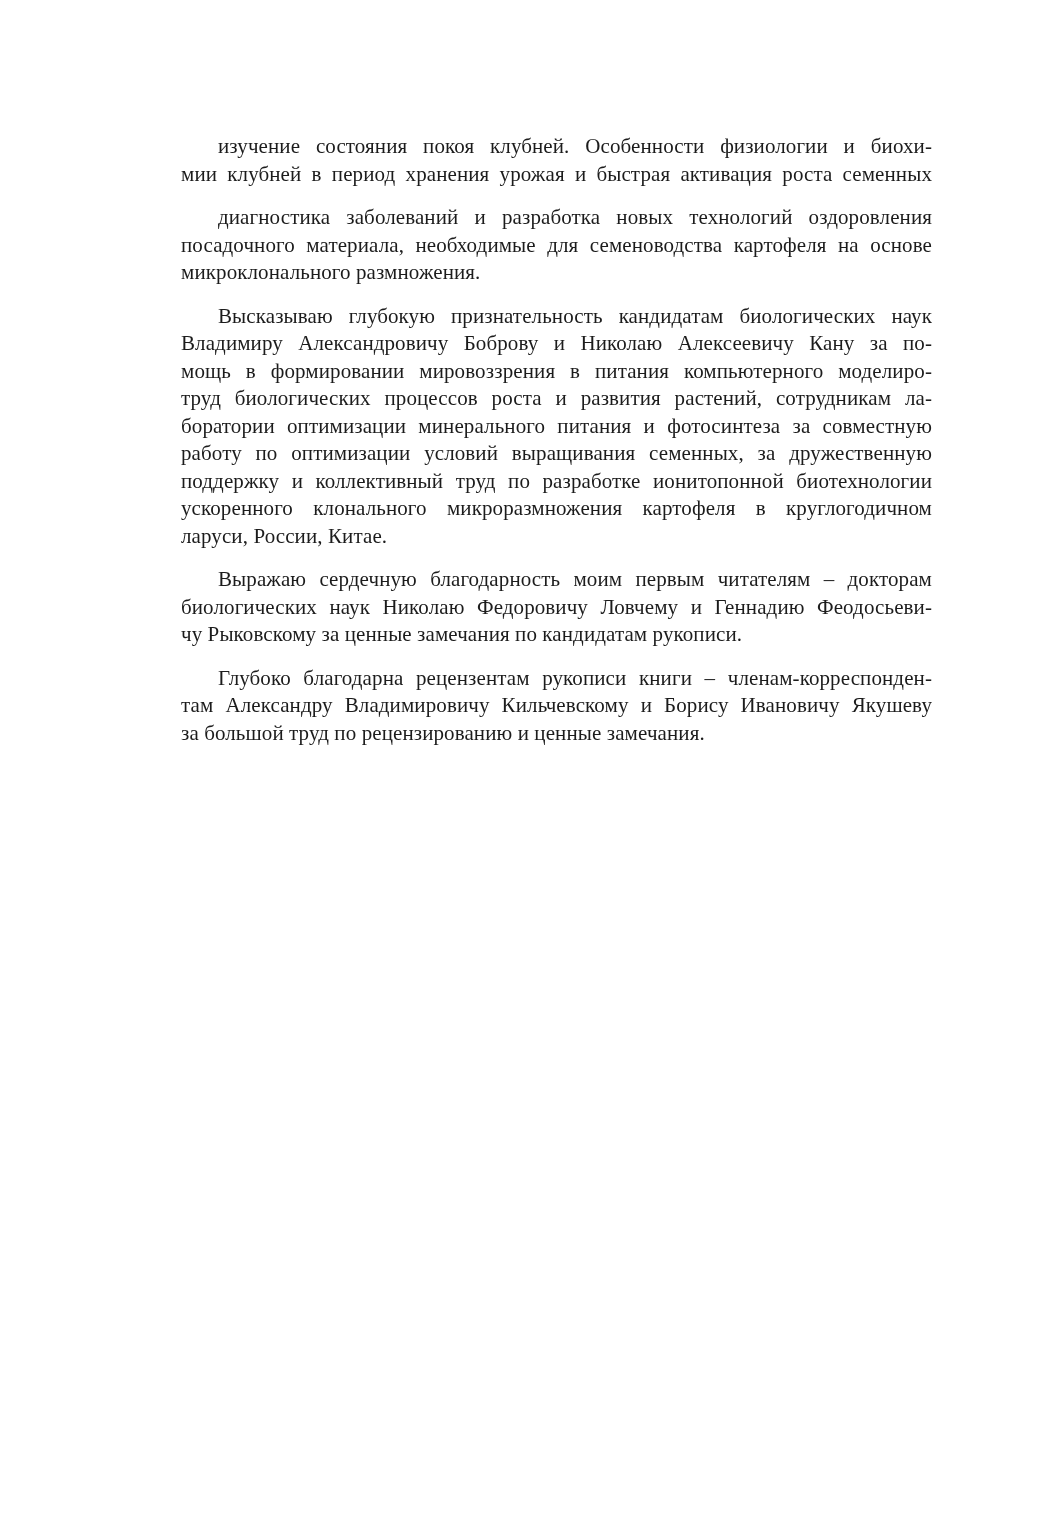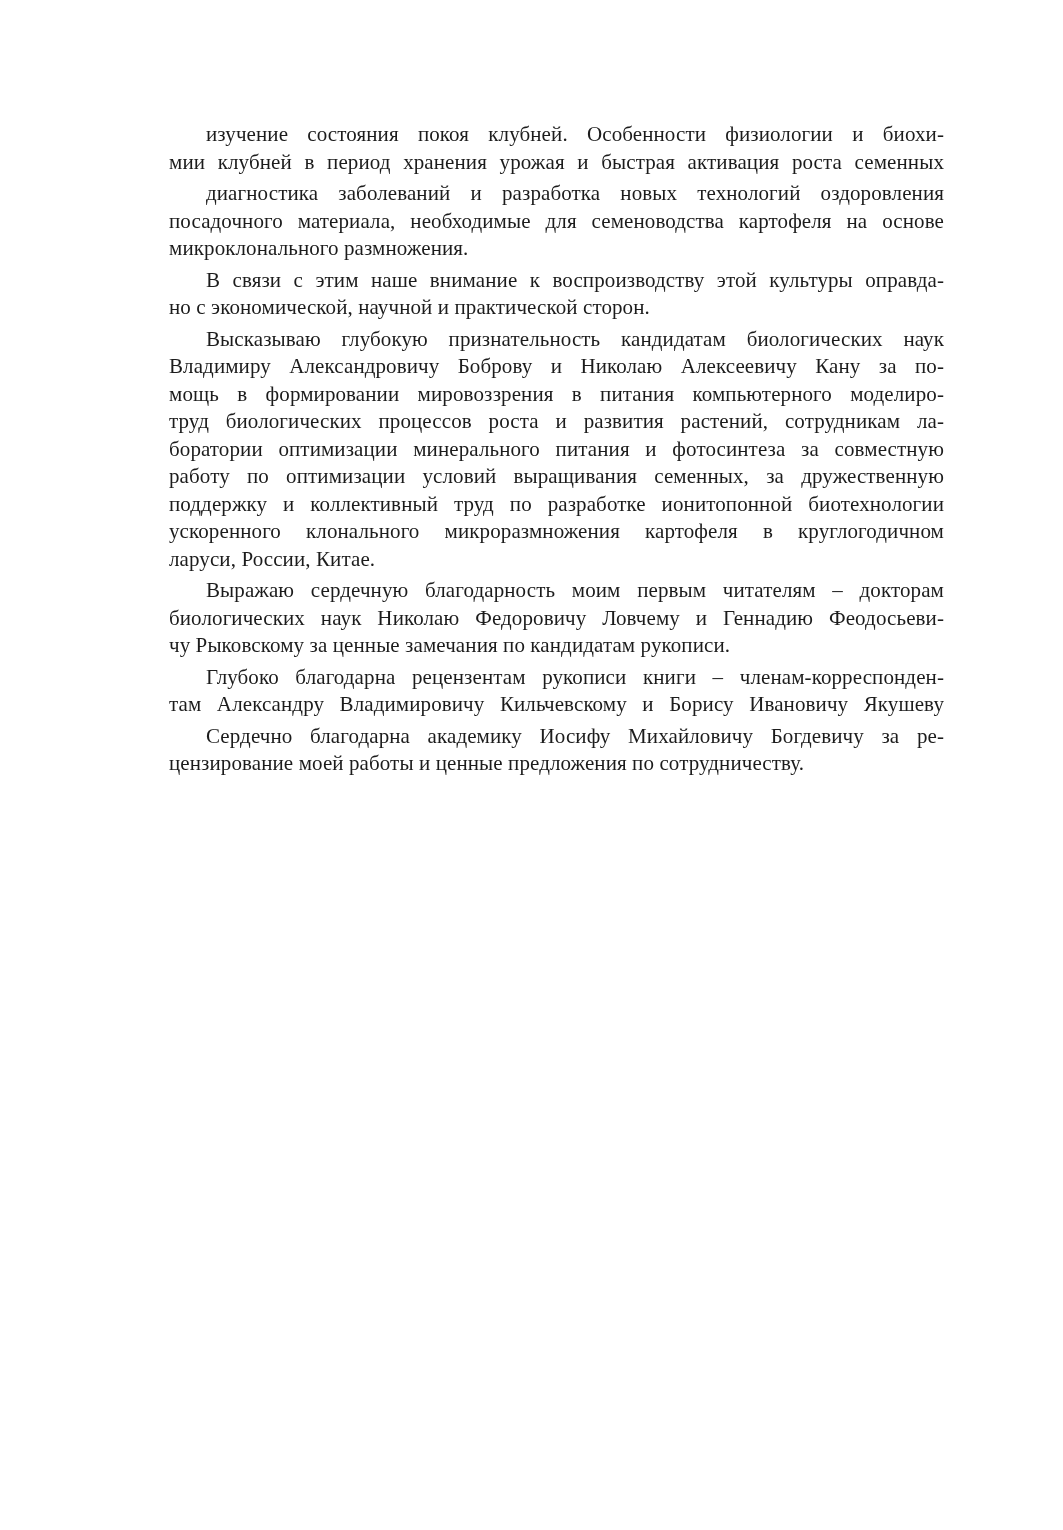--- a/index.html
+++ b/index.html
@@ -21,21 +21,21 @@
     position: absolute;
     left: 165px;
     top: 117px;
     width: 783px;
     color: #1c1c1c;
     font-size: 21px;
     line-height: 27.5px;
     letter-spacing: 0.1px;
   }
   .paragraph {
-    margin: 4px;
+    margin: 16px;
     padding: 0;
   }
   .line {
     white-space: nowrap;
     text-align: justify;
     text-align-last: justify;
   }
   .line.last {
     text-align: left;
     text-align-last: left;
@@ -52,41 +52,34 @@
       <div class="paragraph">
         <div class="line first">изучение состояния покоя клубней. Особенности физиологии и биохи-</div>
         <div class="line">мии клубней в период хранения урожая и быстрая активация роста семенных</div>
       </div>
       <div class="paragraph">
         <div class="line first">диагностика заболеваний и разработка новых технологий оздоровления</div>
         <div class="line">посадочного материала, необходимые для семеноводства картофеля на основе</div>
         <div class="line last">микроклонального размножения.</div>
       </div>
       <div class="paragraph">
-        <div class="line first">В связи с этим наше внимание к воспроизводству этой культуры оправда-</div>
-        <div class="line last">но с экономической, научной и практической сторон.</div>
-      </div>
-      <div class="paragraph">
         <div class="line first">Высказываю глубокую признательность кандидатам биологических наук</div>
         <div class="line">Владимиру Александровичу Боброву и Николаю Алексеевичу Кану за по-</div>
         <div class="line">мощь в формировании мировоззрения в питания компьютерного моделиро-</div>
         <div class="line">труд биологических процессов роста и развития растений, сотрудникам ла-</div>
         <div class="line">боратории оптимизации минерального питания и фотосинтеза за совместную</div>
         <div class="line">работу по оптимизации условий выращивания семенных, за дружественную</div>
         <div class="line">поддержку и коллективный труд по разработке ионитопонной биотехнологии</div>
         <div class="line">ускоренного клонального микроразмножения картофеля в круглогодичном</div>
         <div class="line last">ларуси, России, Китае.</div>
       </div>
       <div class="paragraph">
         <div class="line first">Выражаю сердечную благодарность моим первым читателям – докторам</div>
         <div class="line">биологических наук Николаю Федоровичу Ловчему и Геннадию Феодосьеви-</div>
         <div class="line last">чу Рыковскому за ценные замечания по кандидатам рукописи.</div>
       </div>
       <div class="paragraph">
         <div class="line first">Глубоко благодарна рецензентам рукописи книги – членам-корреспонден-</div>
         <div class="line">там Александру Владимировичу Кильчевскому и Борису Ивановичу Якушеву</div>
-      </div>
-      <div class="paragraph">
-        <div class="line first">Сердечно благодарна академику Иосифу Михайловичу Богдевичу за ре-</div>
-        <div class="line last">цензирование моей работы и ценные предложения по сотрудничеству.</div>
+        <div class="line last">за большой труд по рецензированию и ценные замечания.</div>
       </div>
     </div>
 </div>
 
 </body></html>

